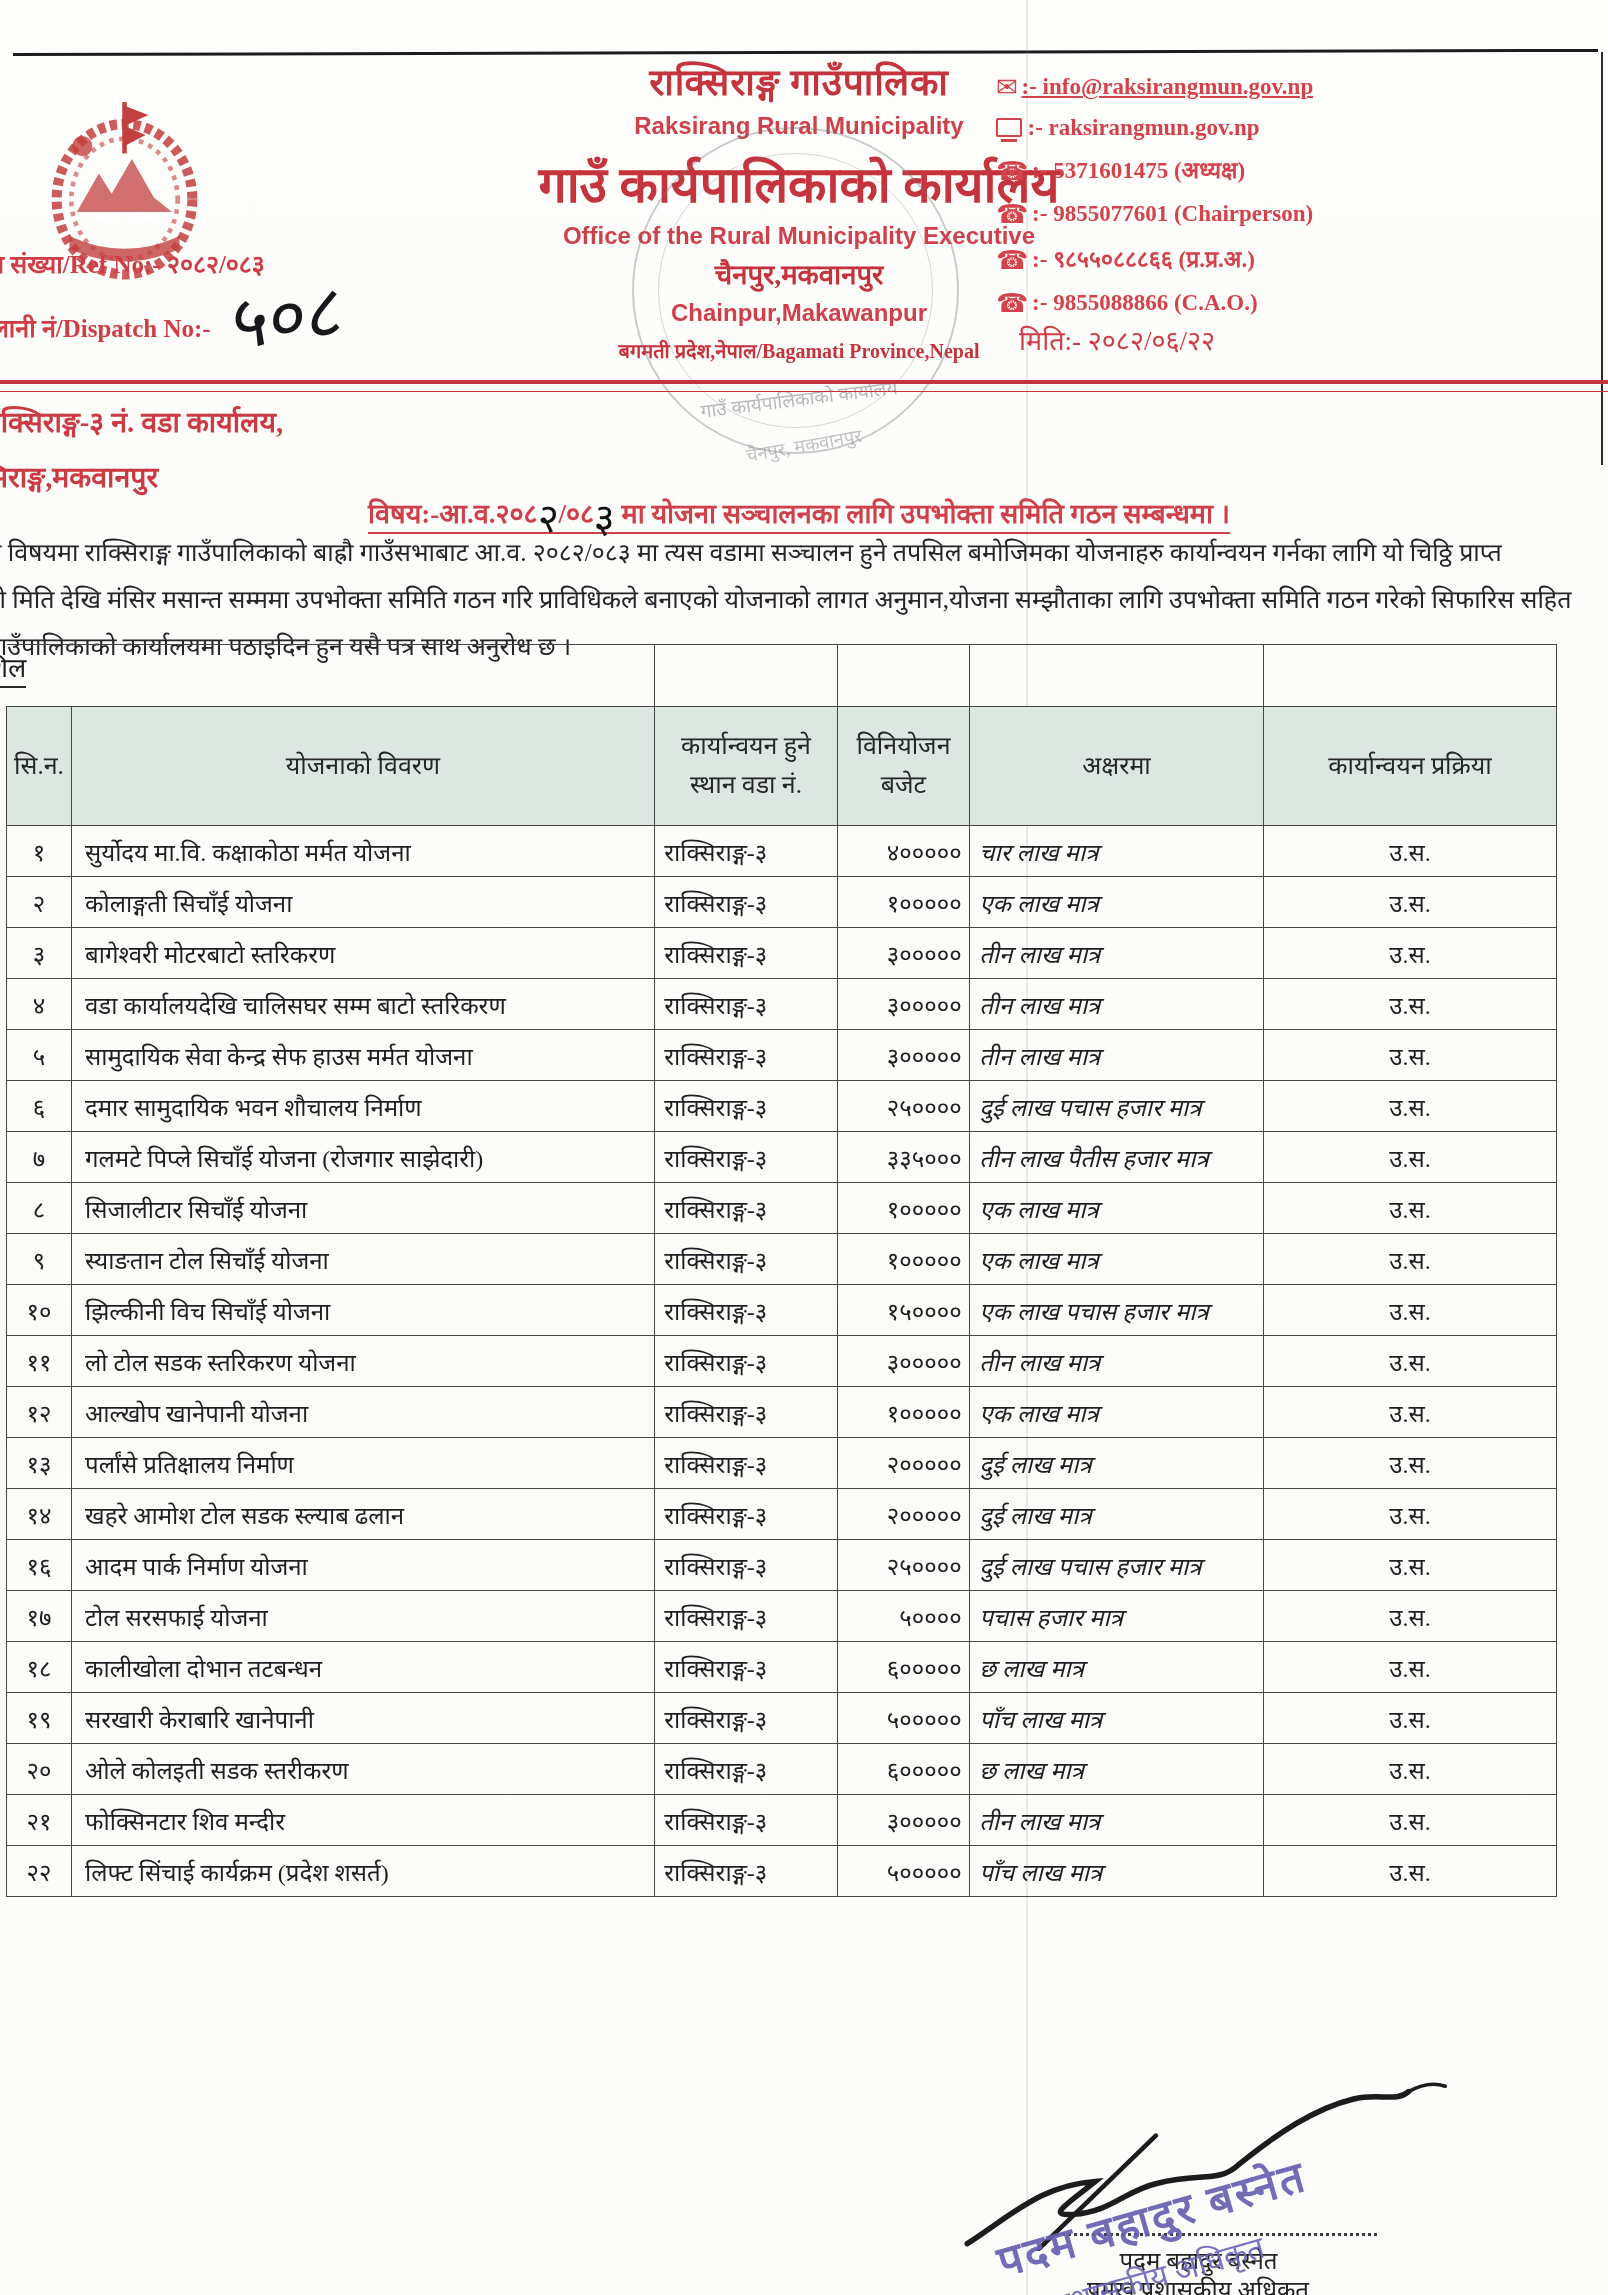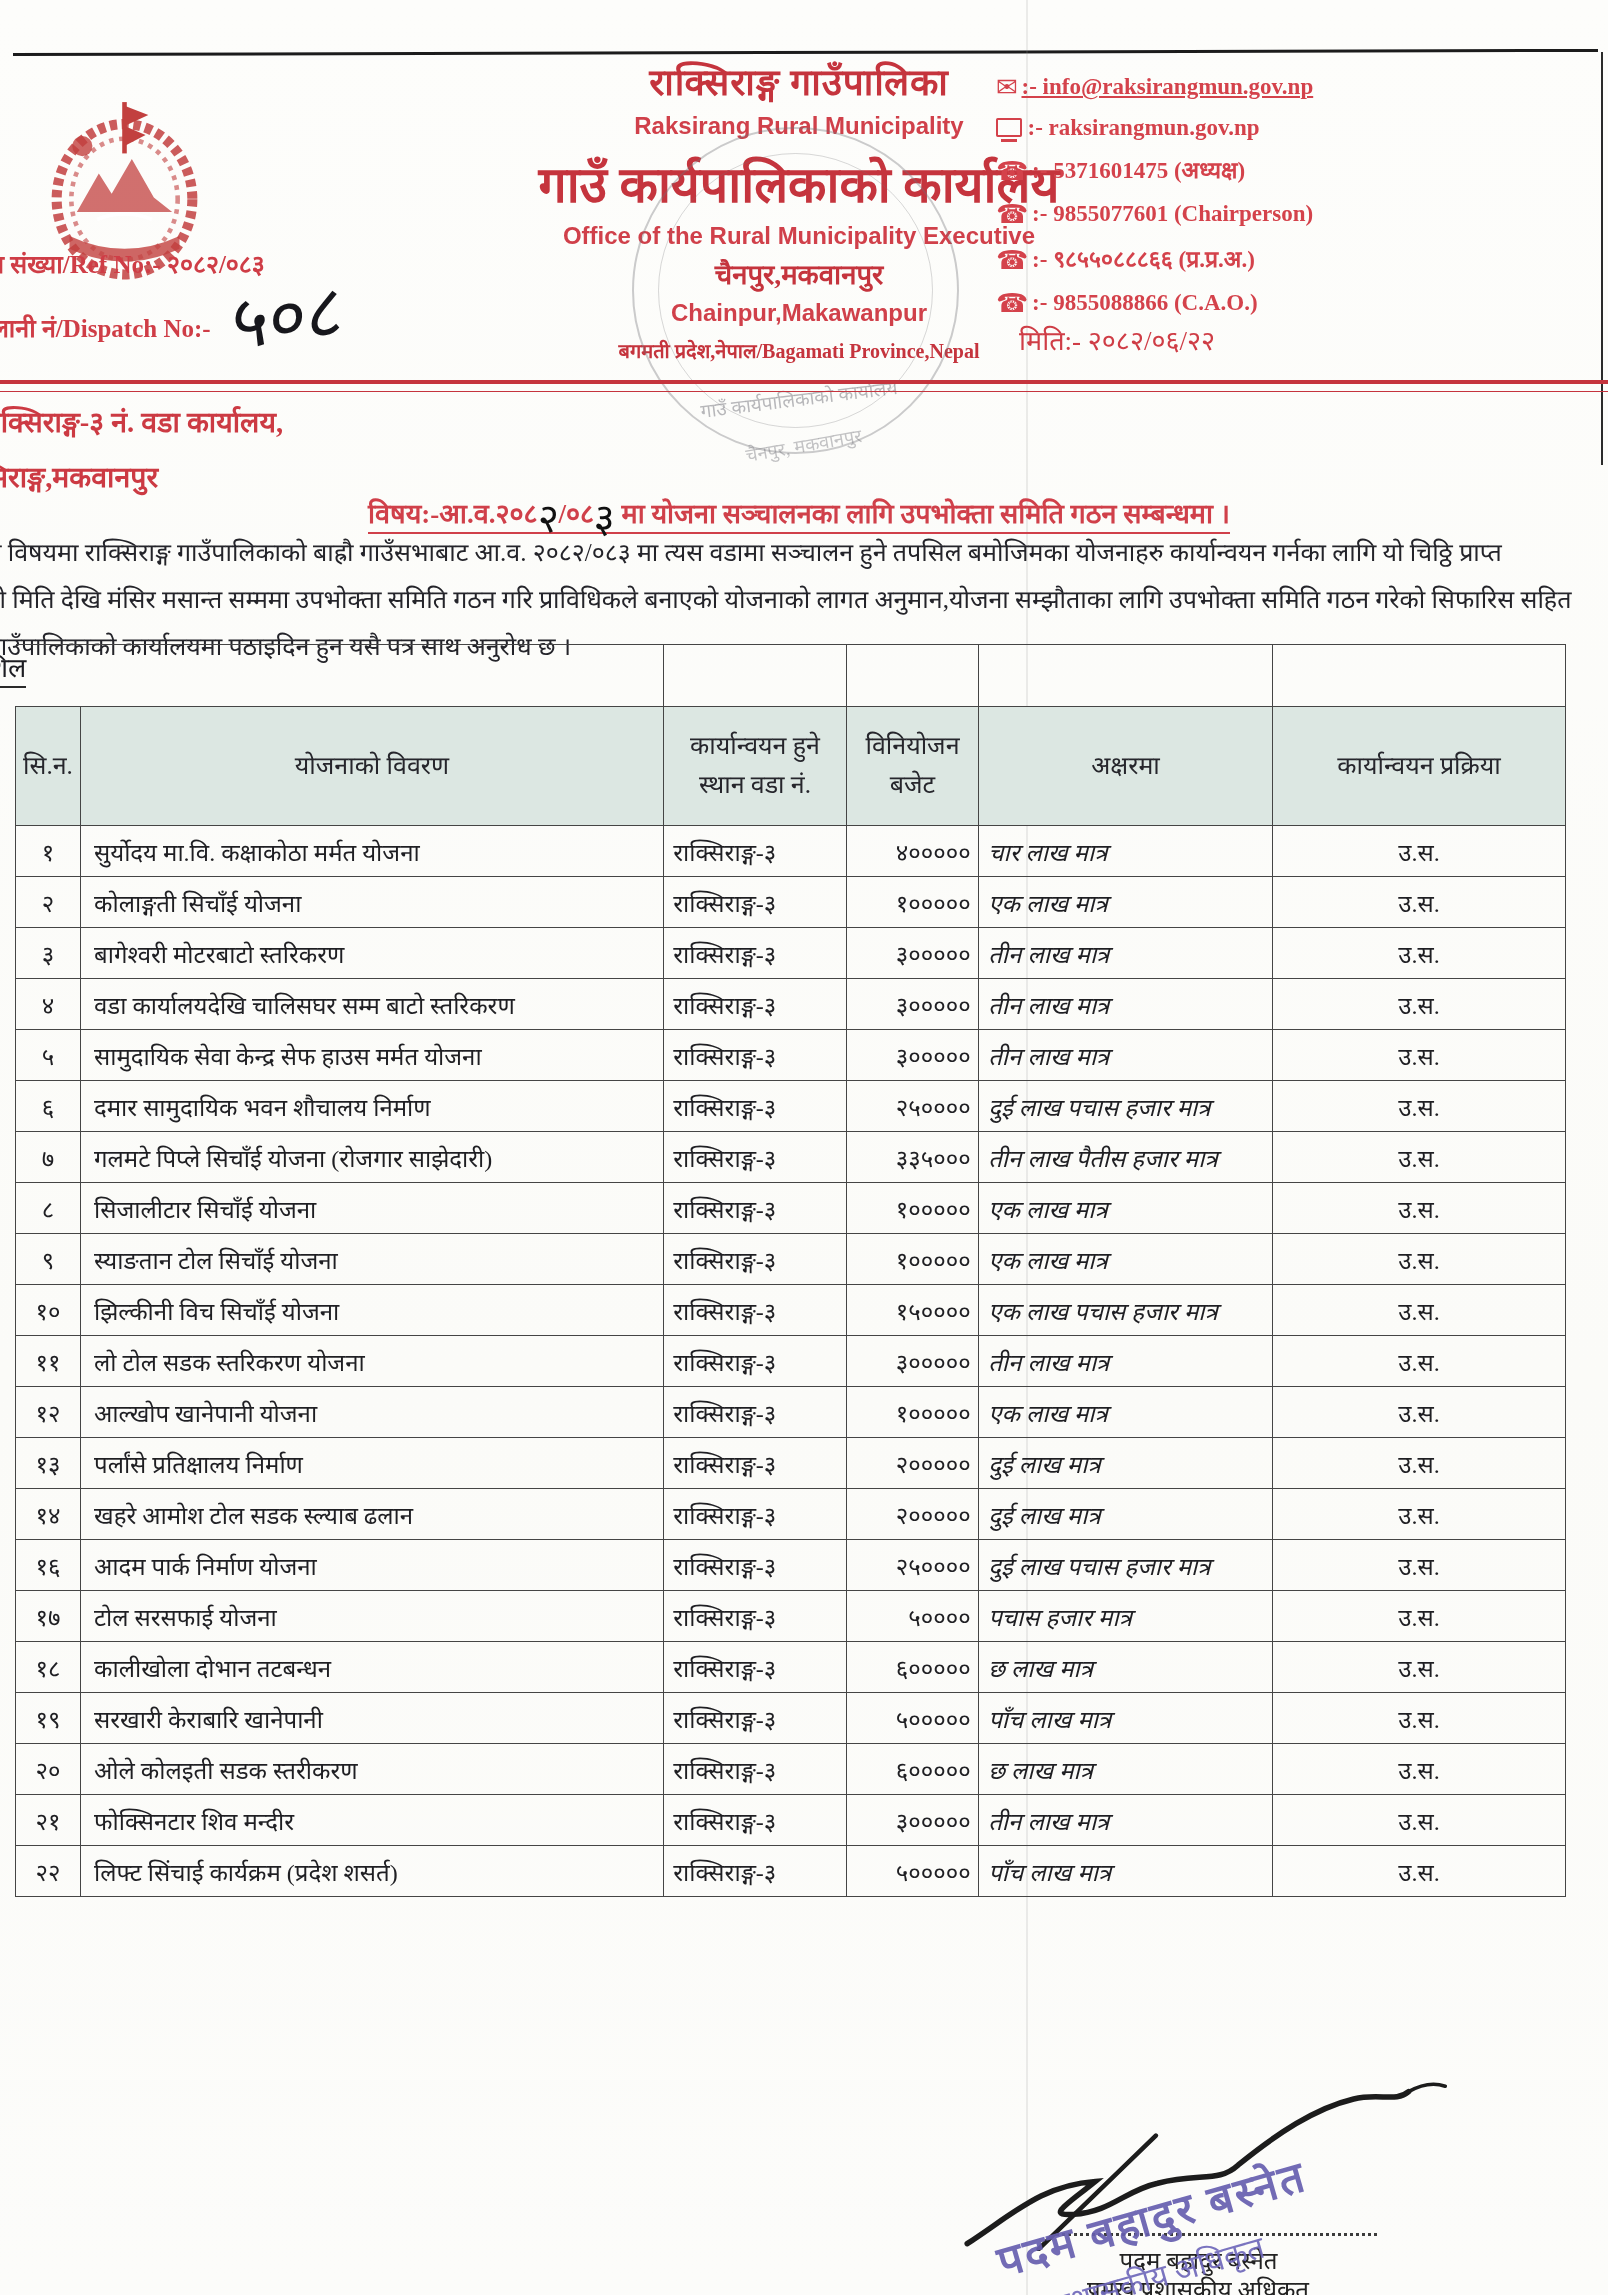--- a/index.html
+++ b/index.html
@@ -48,21 +48,21 @@
   
   .subject{position:absolute;left:0;top:494px;width:1598px;text-align:center;font-size:27px;font-weight:bold;color:#d0404a;}
   .subject .inner{border-bottom:2.8px solid #d0404a;padding-bottom:2.8px;}
   .hw-digit{color:#111;font-size:40px;font-weight:normal;position:relative;top:9.2px;display:inline-block;transform:rotate(3deg);line-height:0;}
   
   .bodypar{position:absolute;left:-51px;top:534px;width:1671px;font-size:25px;color:#24242a;}
   .bodypar .bl{white-space:nowrap;margin-bottom:13px;}
   
   .tapasil{position:absolute;left:-48px;top:648px;font-size:27px;color:#1d1d22;border-bottom:2.8px solid #2a2a2a;padding-bottom:0.9px;}
   
-  table.main{position:absolute;left:15px;top:644px;width:1550px;border-collapse:collapse;table-layout:fixed;}
+  table.main{position:absolute;left:6px;top:644px;width:1550px;border-collapse:collapse;table-layout:fixed;}
   table.main td,table.main th{border:1.8px solid #454545;font-weight:normal;}
   tr.empty-row{height:62px;}
   tr.empty-row td.open{border-left:none;border-right:none;}
   tr.header-row{height:119px;background:#dce7e2;}
   tr.header-row th{font-size:25px;text-align:center;vertical-align:middle;color:#26262c;padding:0 5.5px;line-height:1.55;}
   tr.data-row{height:51px;}
   tr.data-row td{font-size:24px;vertical-align:middle;padding:1.8px 3.7px;}
   td.c-sn{text-align:center;}
   td.c-name{padding-left:13px !important;margin-top:38px;}
   td.c-place{padding-left:9.2px !important;}

